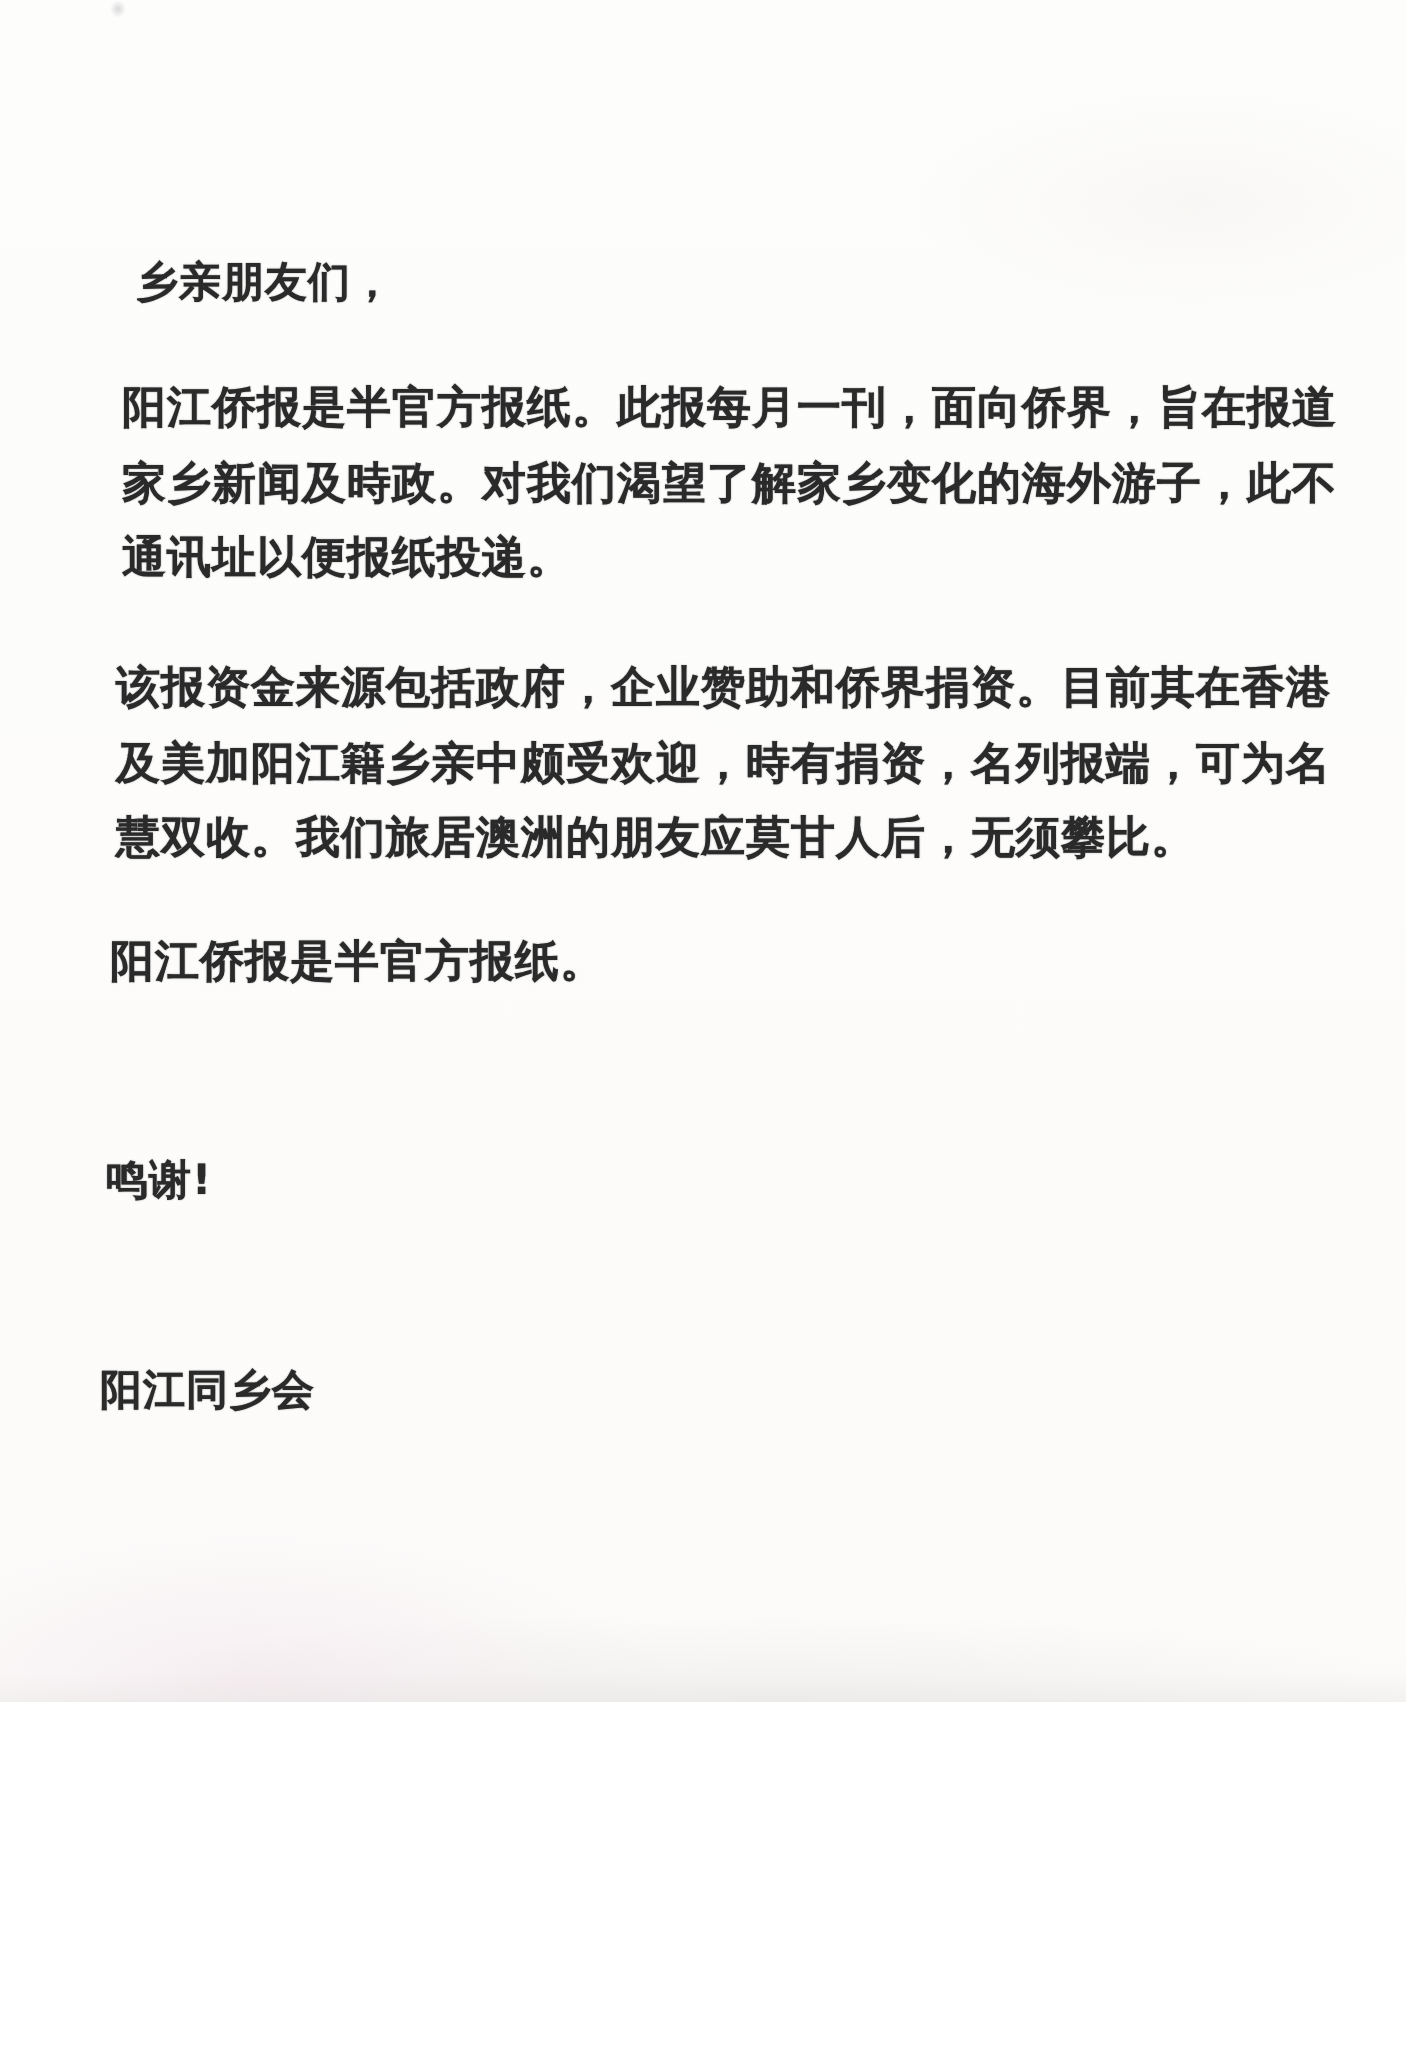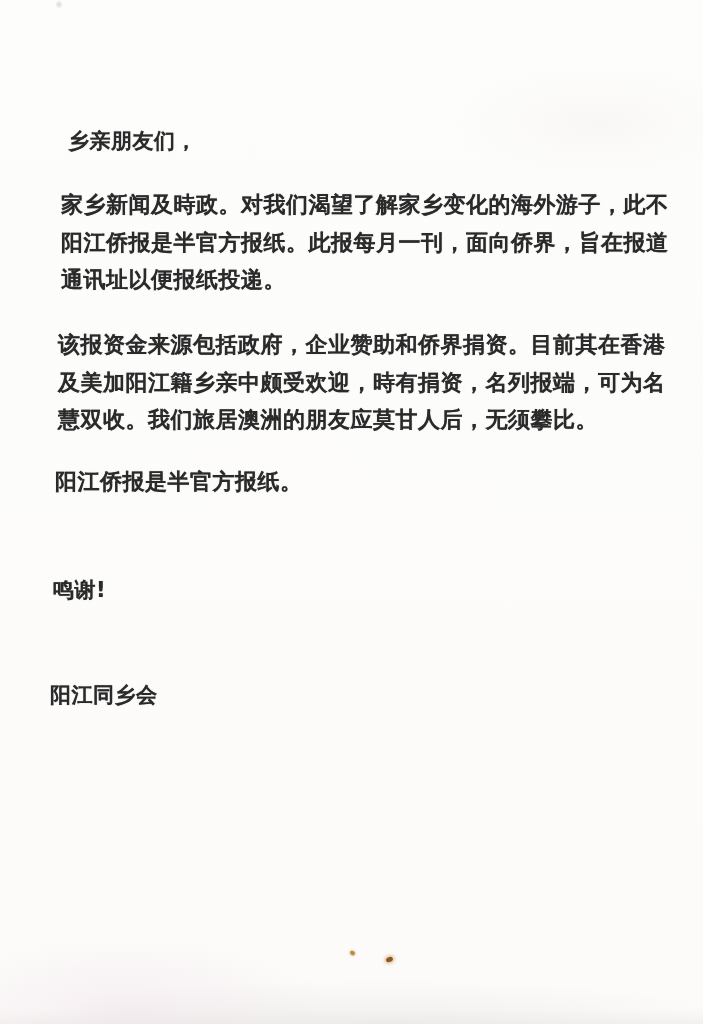--- a/index.html
+++ b/index.html
@@ -9,21 +9,21 @@
   }
   body {
     width: 703px;
     height: 1024px;
     overflow: hidden;
     font-family: "DejaVu Sans", sans-serif;
   }
   .page {
     position: relative;
     width: 703px;
-    height: 1024px;
+    height: 851px;
     background:
       radial-gradient(ellipse 300px 120px at 18% 99%, rgba(235,215,225,0.35), rgba(255,255,255,0) 70%),
       radial-gradient(ellipse 500px 60px at 55% 100%, rgba(225,225,222,0.45), rgba(255,255,255,0) 75%),
       radial-gradient(ellipse 200px 80px at 85% 12%, rgba(245,243,240,0.6), rgba(255,255,255,0) 70%),
       radial-gradient(ellipse 400px 200px at 40% 45%, rgba(253,252,251,0.8), rgba(255,255,255,0) 80%),
       linear-gradient(#fdfdfc, #fcfbfa);
     overflow: hidden;
   }
   .txt {
     position: absolute;
@@ -74,22 +74,22 @@
   }
 </style>
 </head>
 <body>
 
 <div class="page">
 
   <div class="txt salutation" style="left:68px; top:127px;">乡亲朋友们，</div>
 
   <div class="para" style="left:61px; top:186px;">
+    <div class="line">阳江侨报是半官方报纸。此报每月一刊，面向侨界，旨在报道</div>
     <div class="line">家乡新闻及時政。对我们渴望了解家乡变化的海外游子，此不</div>
-    <div class="line">阳江侨报是半官方报纸。此报每月一刊，面向侨界，旨在报道</div>
     <div class="line">通讯址以便报纸投递。</div>
   </div>
 
   <div class="para" style="left:58px; top:326px;">
     <div class="line">该报资金来源包括政府，企业赞助和侨界捐资。目前其在香港</div>
     <div class="line">及美加阳江籍乡亲中颇受欢迎，時有捐资，名列报端，可为名</div>
     <div class="line">慧双收。我们旅居澳洲的朋友应莫甘人后，无须攀比。</div>
   </div>
 
   <div class="para" style="left:55px; top:463px;">

